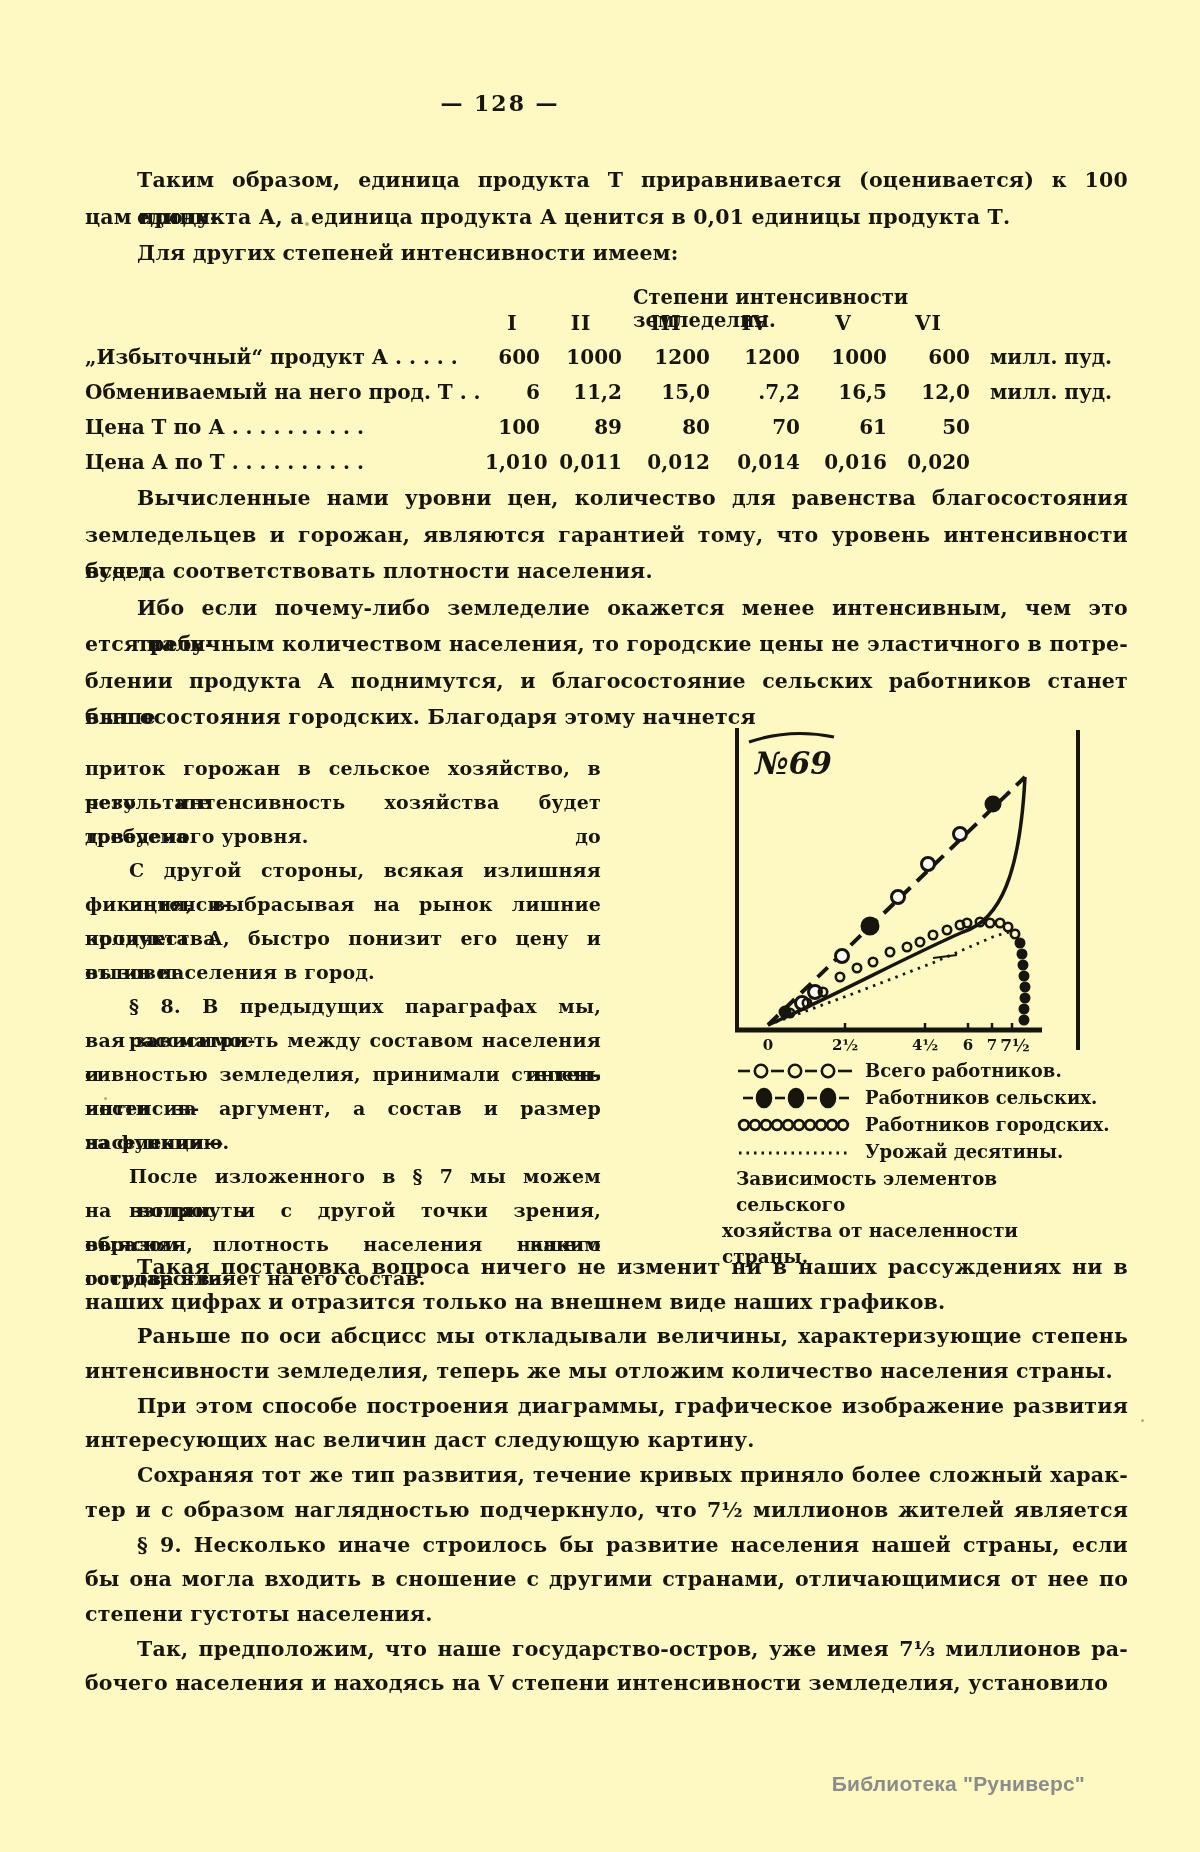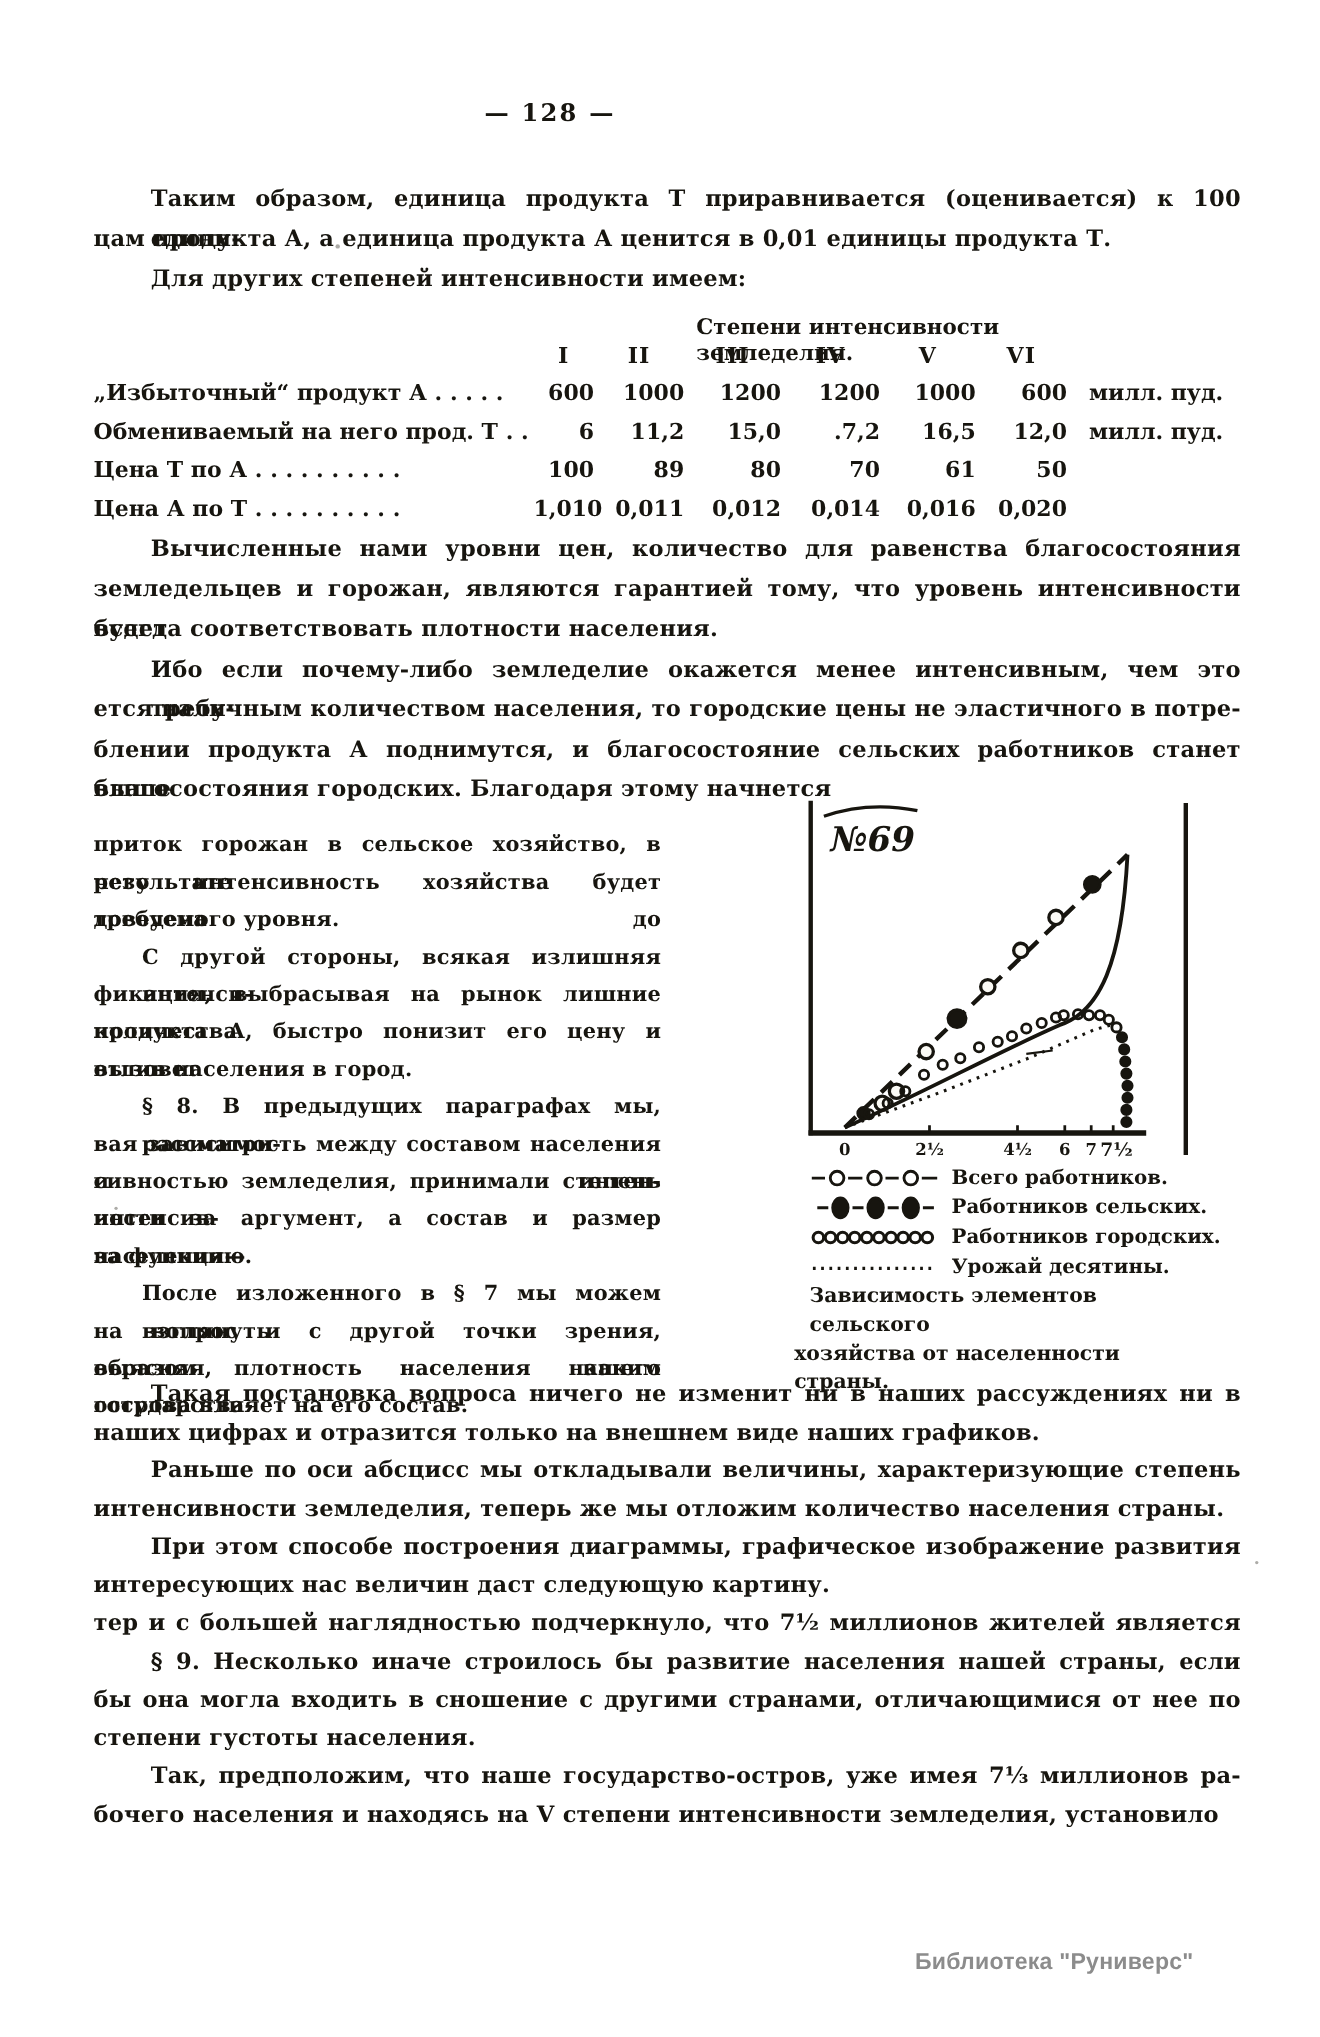--- a/index.html
+++ b/index.html
@@ -1,18 +1,18 @@
 <!DOCTYPE html>
 <html><head>
 <meta charset="utf-8">
 <style>
   html,body{margin:0;padding:0;background:#e8e8e4;}
   .page{
     position:relative;width:1200px;height:1852px;margin:0 auto;
-    background:#ffffff;overflow:hidden;
+    background:#fef9c3;overflow:hidden;
     font-family:"DejaVu Serif", serif;color:#17150f;
   }
   .abs{position:absolute;}
   
   .tblock{font-weight:700;font-size:20.5px;letter-spacing:.2px;}
   .tblock .tl{text-align:justify;text-align-last:justify;white-space:normal;}
   .tblock .tl.end{text-align-last:left;}
   .tblock .tl.ind{padding-left:52px;}
   #block-1 .tl, #block-2 .tl{line-height:36.5px;height:36.5px;}
   #block-bottom .tl{line-height:34.7px;height:34.7px;}
@@ -279,21 +279,22 @@
     <div>хозяйства  от населенности страны.</div>
   </div>
 
   <div class="abs tblock" id="block-bottom" style="top:1250px;left:85px;width:1043px;">
       <div class="tl ind">Такая постановка вопроса ничего не изменит ни в наших  рассуждениях  ни в</div>
       <div class="tl end">наших цифрах и отразится только на внешнем виде наших графиков.</div>
       <div class="tl ind">Раньше по оси абсцисс мы откладывали  величины,   характеризующие  степень</div>
       <div class="tl end">интенсивности земледелия, теперь же мы отложим  количество  населения  страны.</div>
       <div class="tl ind">При этом способе построения диаграммы,  графическое  изображение  развития</div>
       <div class="tl end">интересующих нас величин даст следующую картину.</div>
-      <div class="tl">тер и с большей наглядностью подчеркнуло,  что 7½  миллионов  жителей  является</div>
+      <div class="tl ind">Сохраняя тот же тип развития, течение кривых  приняло  более  сложный  харак-</div>
+      <div class="tl">тер и с образом наглядностью подчеркнуло,  что 7½  миллионов  жителей  является</div>
       <div class="tl ind">§ 9. Несколько иначе строилось бы развитие  населения  нашей  страны,   если</div>
       <div class="tl">бы она могла входить в сношение с другими странами,   отличающимися  от  нее  по</div>
       <div class="tl end">степени густоты населения.</div>
       <div class="tl ind">Так, предположим, что наше государство-остров,  уже  имея  7⅓   миллионов  ра-</div>
       <div class="tl end">бочего населения и находясь на V  степени  интенсивности  земледелия,   установило</div>
     </div>
 
   <div class="abs" id="watermark">Библиотека "Руниверс"</div>
 
   <div class="speck" style="top:222px;left:305px;width:4px;height:4px;"></div>

